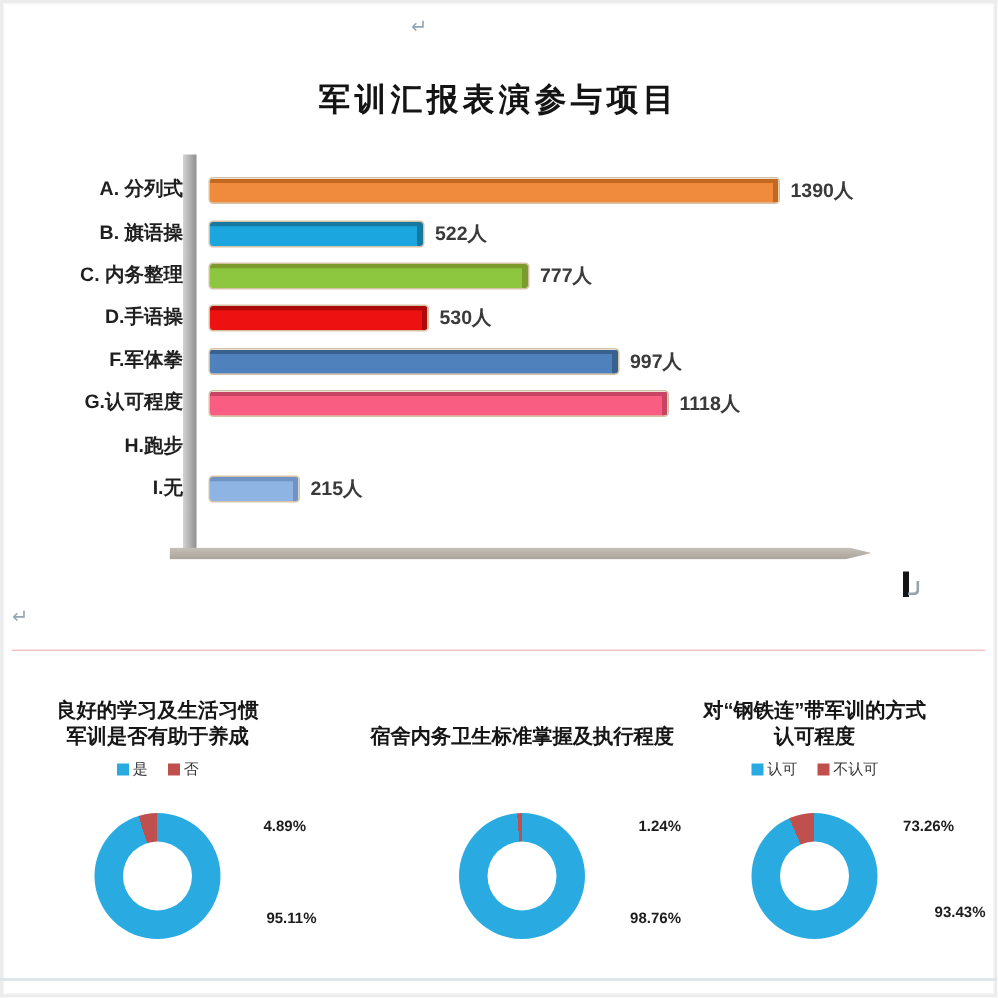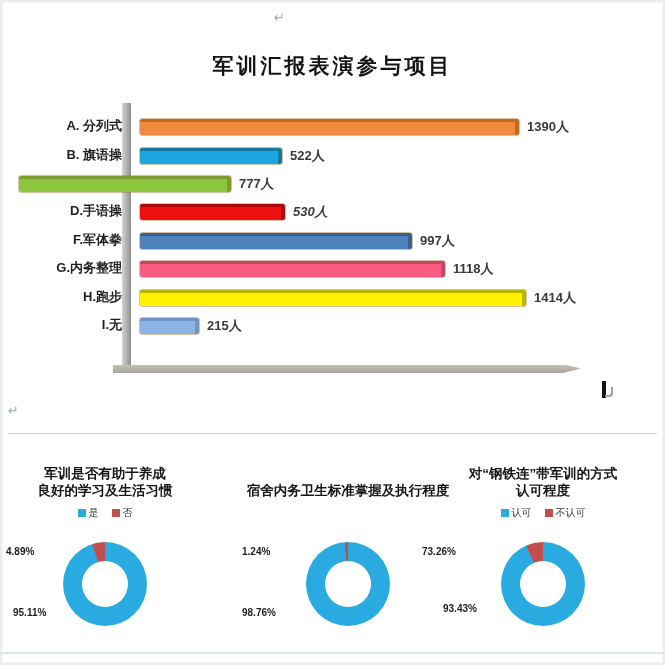--- a/index.html
+++ b/index.html
@@ -39,21 +39,21 @@
              flex-direction:column;justify-content:flex-end;align-items:center;
              font-size:13.5px;font-weight:700;color:#161616;line-height:1.3;}
   .t-line{white-space:nowrap;}
   .legend{position:absolute;top:56px;left:0;right:0;display:flex;justify-content:center;
           gap:13px;align-items:center;font-size:10px;color:#333;}
   .legend-item{display:flex;align-items:center;gap:3px;}
   .sq{width:8px;height:8px;display:inline-block;}
   .donut{position:absolute;top:92px;left:50%;margin-left:-42px;width:84px;height:84px;border-radius:50%;}
   .donut:after{content:"";position:absolute;left:19px;top:19px;width:46px;height:46px;
                border-radius:50%;background:#fff;}
-  .pct{position:absolute;left:0;right:0;text-align:left;font-size:10px;font-weight:600;color:#1d1d1d;}
+  .pct{position:absolute;left:0;right:0;text-align:right;font-size:10px;font-weight:600;color:#1d1d1d;}
   .pct-top{top:96px;} .pct-bottom{top:157px;}
   .pie3 .pct-top{transform:translateX(-14px);} .pie1 .pct-bottom{transform:translateX(7px);}
   .pie3 .pct-bottom{top:153px;transform:translateX(7px);}
 </style>
 </head>
 <body>
 
 <div class="page">
 
   <span class="pilcrow" style="left:274px;top:11px;">↵</span>
@@ -71,74 +71,71 @@
           </div>
         </div>
         <div class="bar-row">
           <div class="cat-label">B. 旗语操</div>
           <div class="bar-track">
             <div class="bar" style="width: 142px; background: rgb(28, 166, 223); border-color: rgb(21, 120, 159);"></div>
             <div class="bar-value" style="left: 150px;">522人</div>
           </div>
         </div>
         <div class="bar-row">
+          <div class="cat-label">C. 内务整理</div>
           <div class="bar-track">
             <div class="bar" style="width: 212px; background: rgb(141, 198, 63); border-color: rgb(125, 154, 45);"></div>
             <div class="bar-value" style="left: 220px;">777人</div>
           </div>
         </div>
         <div class="bar-row">
           <div class="cat-label">D.手语操</div>
           <div class="bar-track">
             <div class="bar" style="width: 145px; background: rgb(238, 17, 17); border-color: rgb(173, 10, 10);"></div>
-            <div class="bar-value" style="left: 153px; font-style: italic;">530人</div>
+            <div class="bar-value" style="left: 153px;">530人</div>
           </div>
         </div>
         <div class="bar-row">
           <div class="cat-label">F.军体拳</div>
           <div class="bar-track">
             <div class="bar" style="width: 272px; background: rgb(79, 129, 189); border-color: rgb(57, 97, 143);"></div>
             <div class="bar-value" style="left: 280px;">997人</div>
           </div>
         </div>
         <div class="bar-row">
-          <div class="cat-label">G.内务整理</div>
+          <div class="cat-label">G.认可程度</div>
           <div class="bar-track">
             <div class="bar" style="width: 305px; background: rgb(249, 94, 130); border-color: rgb(199, 68, 99);"></div>
             <div class="bar-value" style="left: 313px;">1118人</div>
           </div>
         </div>
         <div class="bar-row">
           <div class="cat-label">H.跑步</div>
-          <div class="bar-track">
-            <div class="bar" style="width: 386px; background: rgb(255, 242, 0); border-color: rgb(189, 180, 0);"></div>
-            <div class="bar-value" style="left: 394px;">1414人</div>
-          </div>
         </div>
         <div class="bar-row">
           <div class="cat-label">I.无</div>
           <div class="bar-track">
             <div class="bar" style="width: 59px; background: rgb(141, 180, 226); border-color: rgb(110, 147, 196);"></div>
             <div class="bar-value" style="left: 67px;">215人</div>
           </div>
         </div>
       </div>
     <div class="axis-floor"></div>
   </div>
 
   <div class="cursor"></div>
 
   <span class="pilcrow" style="left:8px;top:404px;">↵</span>
 
   <div class="divider"></div>
 
   <div class="pie-col pie1">
     <div class="pie-title">
+      <div class="t-line">良好的学习及生活习惯</div>
       <div class="t-line">军训是否有助于养成</div>
-      <div class="t-line">良好的学习及生活习惯</div>
     </div>
     <div class="legend">
       <span class="legend-item">
         <span class="sq sq-blue" style="background: rgb(41, 171, 226);"></span>
         <span>是</span>
       </span>
       <span class="legend-item">
         <span class="sq sq-red" style="background: rgb(192, 80, 77);"></span>
         <span>否</span>
       </span>

